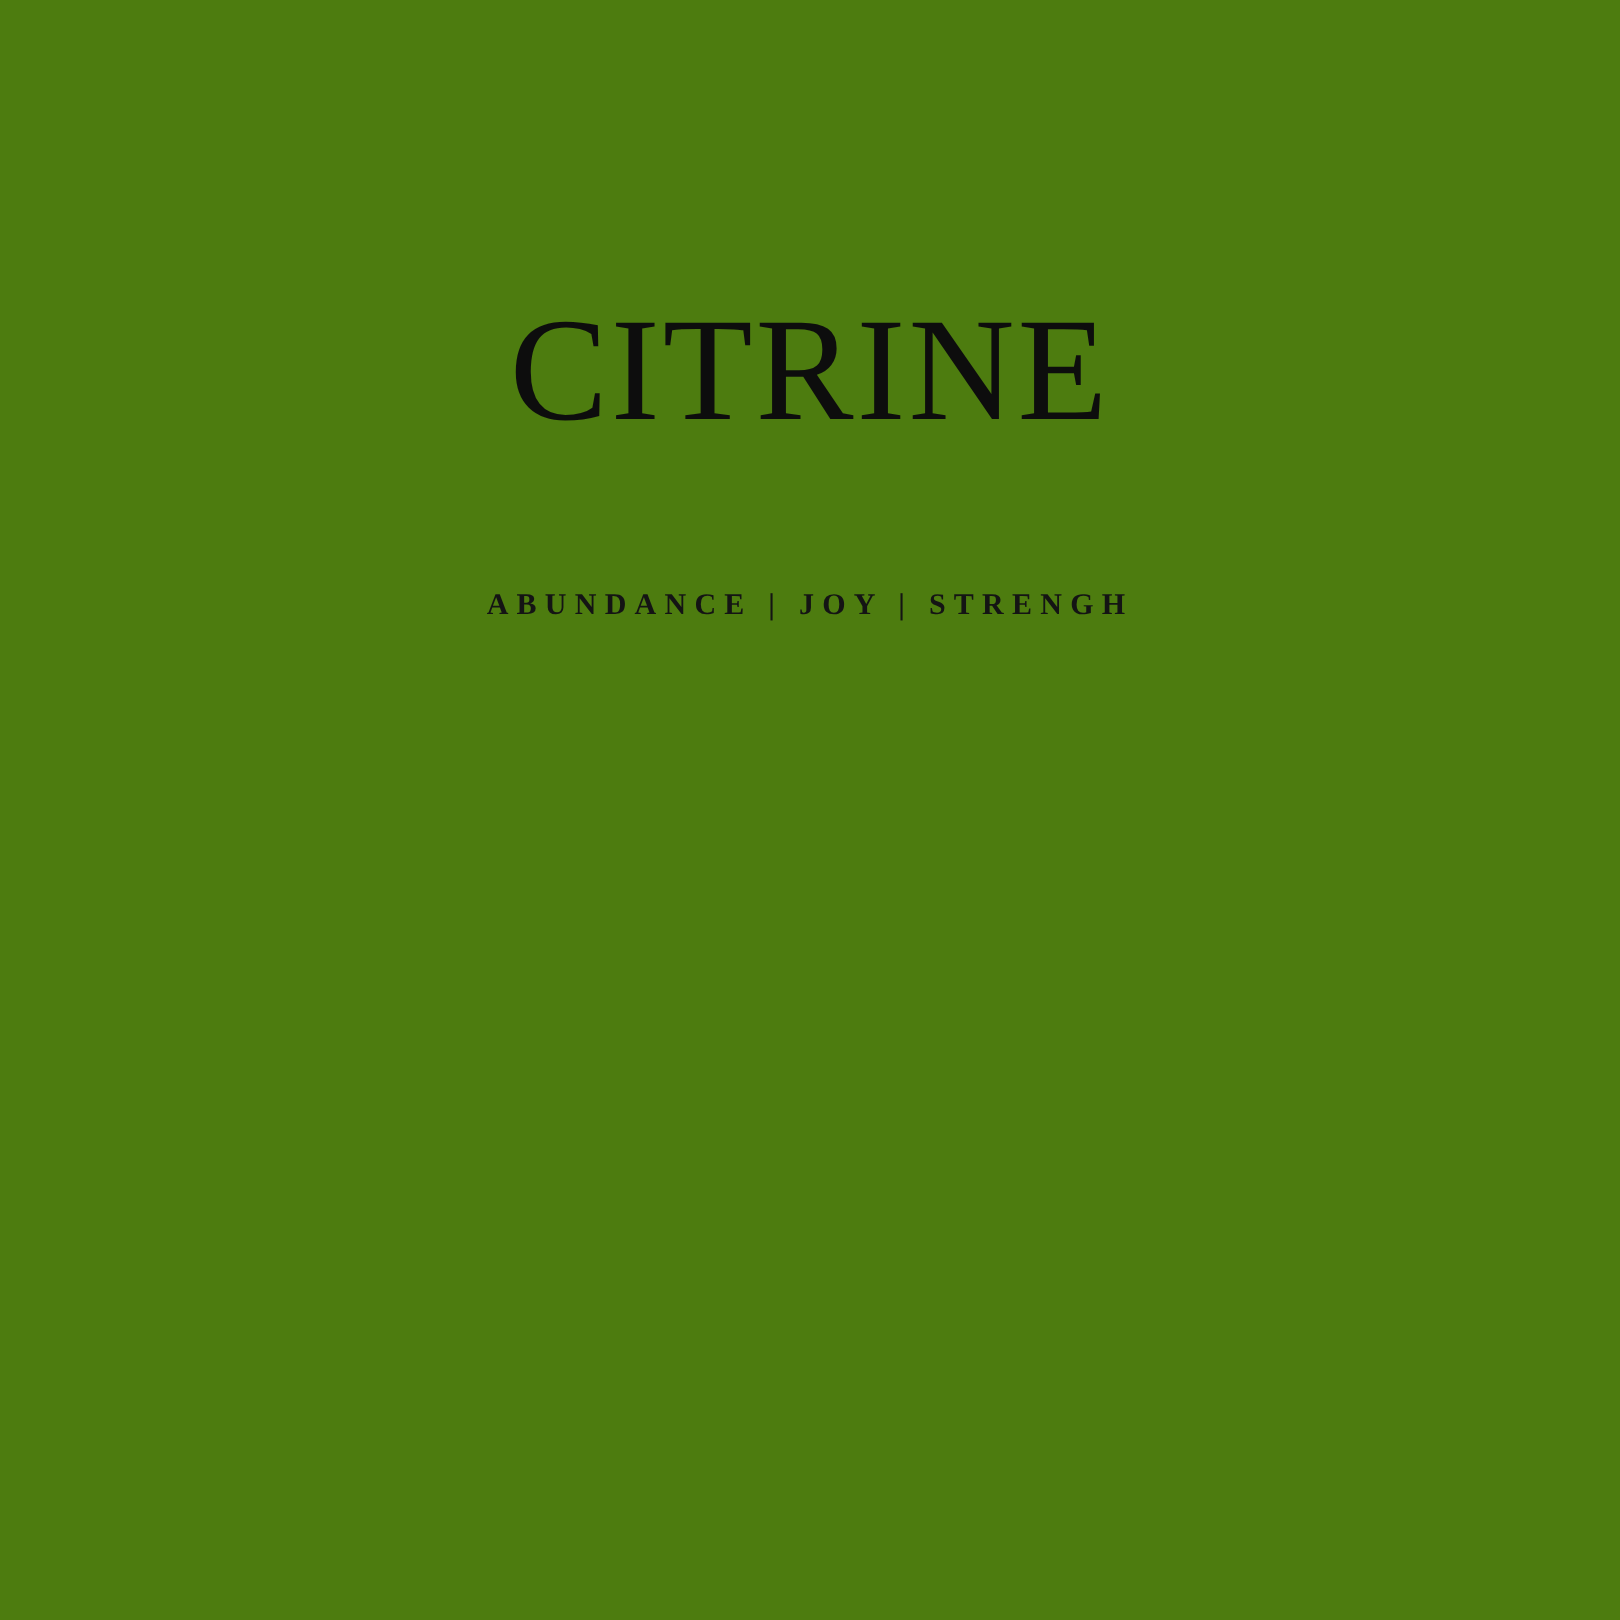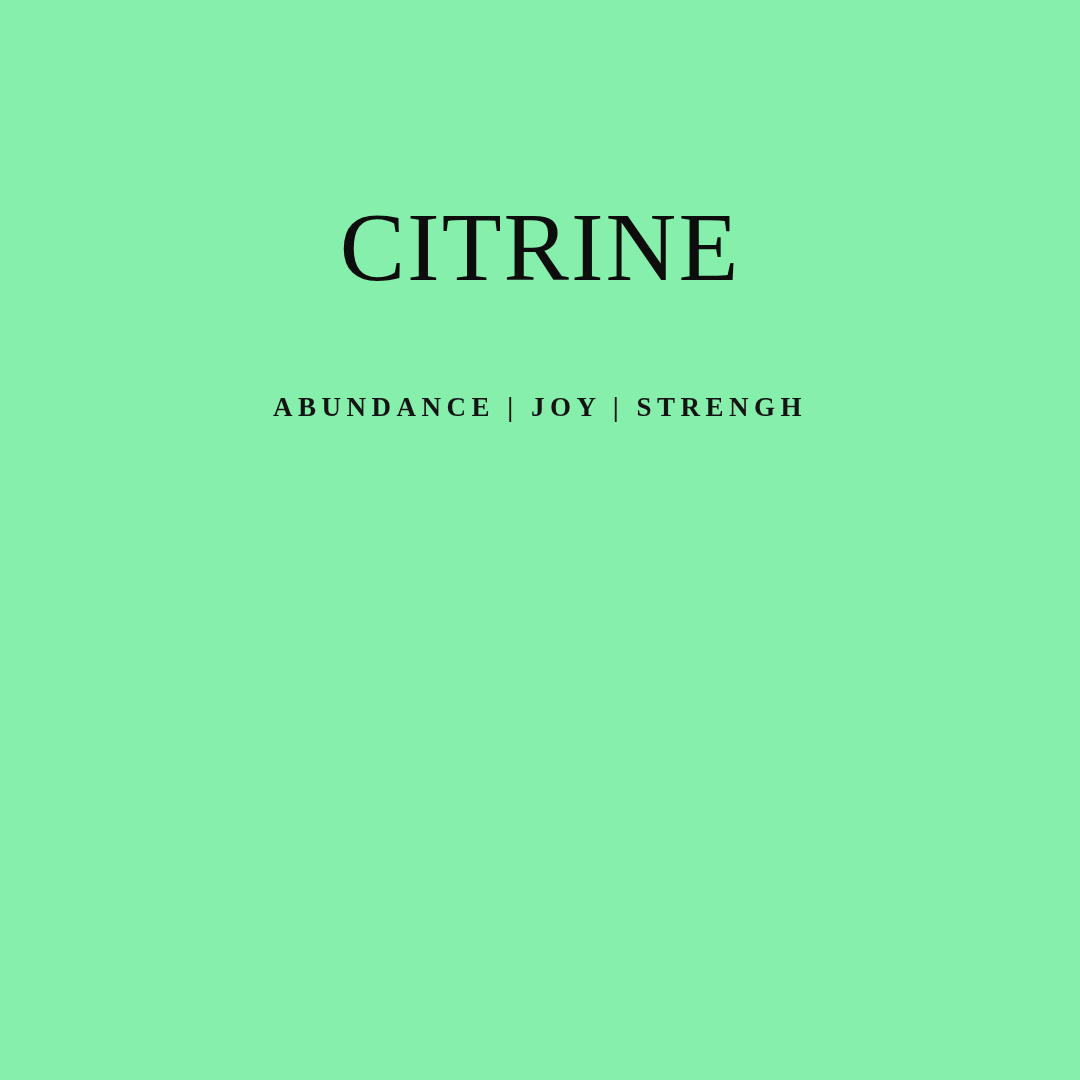--- a/index.html
+++ b/index.html
@@ -12,21 +12,21 @@
     background: #ffffff;
     font-family: "Liberation Serif", serif;
     color: #111111;
     overflow: hidden;
   }
   .card {
     position: relative;
     width: 1080px;
     height: 1080px;
     box-sizing: border-box;
-    background: #86efac;
+    background: #4d7c0f;
   }
   .title {
     position: absolute;
     left: 0;
     right: 0;
     top: 196px;
     text-align: center;
     font-family: "Liberation Serif", serif;
     font-size: 98px;
     line-height: 1.05;
@@ -34,21 +34,21 @@
     letter-spacing: 2px;
     color: #0d0d0d;
   }
   .subtitle {
     position: absolute;
     left: 0;
     right: 0;
     top: 392px;
     text-align: center;
     font-family: "Liberation Serif", serif;
-    font-size: 27px;
+    font-size: 20px;
     font-weight: 600;
     letter-spacing: 5.5px;
     color: #141414;
   }
   .body-text {
     position: absolute;
     left: 107px;
     top: 478px;
     width: 866px;
     text-align: justify;

